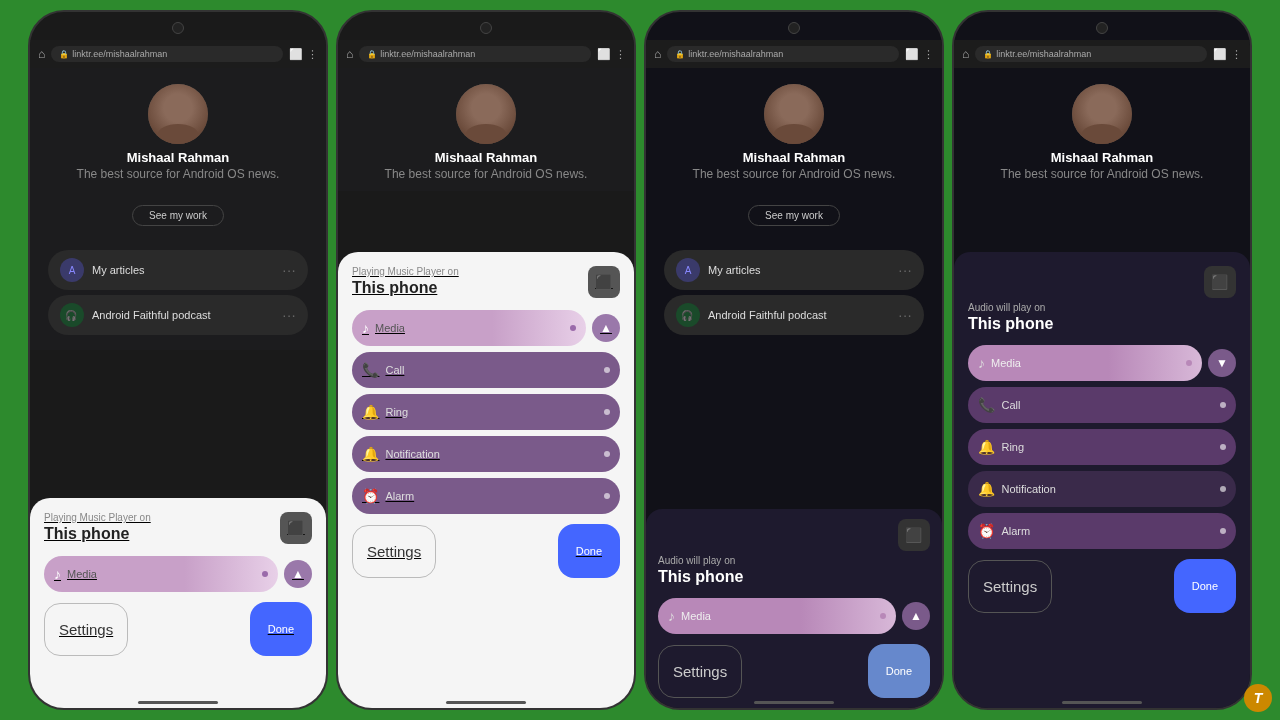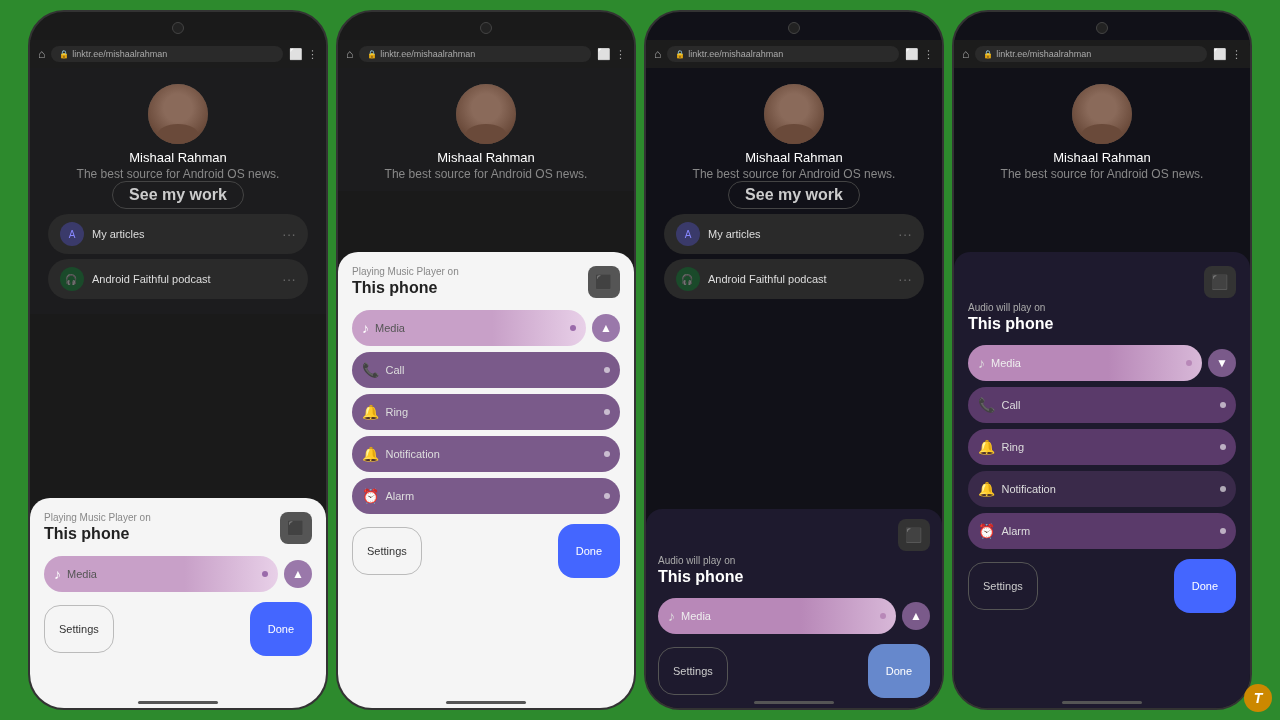--- a/index.html
+++ b/index.html
@@ -105,38 +105,37 @@
       left: 50%;
       transform: translateX(-50%);
       width: 40px;
       height: 20px;
       background: #6a4a3a;
       border-radius: 50% 50% 0 0;
     }
     .profile-name {
       color: #fff;
       font-size: 13px;
-      font-weight: 400;
+      font-weight: 700;
       margin: 4px 0 2px;
     }
     .profile-sub {
       color: #888;
       font-size: 12px;
     }
     .see-work-btn {
       background: transparent;
       border: 1px solid #444;
       color: #ccc;
       border-radius: 16px;
       padding: 4px 16px;
-      font-size: 16px;
-      margin: 0 auto;
+      font-size: 10px;
+      margin: 24px auto;
       display: block;
       cursor: pointer;
-      font-weight: bold;
     }
 
     
     .link-btn {
       background: #2a2a2a;
       border-radius: 20px;
       padding: 8px 12px;
       display: flex;
       align-items: center;
       gap: 8px;
@@ -164,20 +163,21 @@
       bottom: 0;
       left: 0;
       right: 0;
       border-radius: 20px 20px 0 0;
       padding: 14px;
     }
 
     
     .panel-light {
       background: #f5f5f5;
+      text-decoration: underline;
     }
 
     
     .panel-dark {
       background: #1e1a2e;
     }
 
     .panel-header {
       display: flex;
       align-items: flex-start;
@@ -277,21 +277,21 @@
       display: flex;
       justify-content: space-between;
       align-items: center;
       margin-top: 10px;
     }
     .settings-btn {
       background: transparent;
       border: 1px solid #ccc;
       border-radius: 16px;
       padding: 17px 14px;
-      font-size: 11px;
+      font-size: 15px;
       cursor: pointer;
     }
     .settings-btn-light { color: #333; border-color: #bbb; }
     .settings-btn-dark { color: #ccc; border-color: #555; }
     .done-btn {
       background: #4466ff;
       color: #fff;
       border: none;
       border-radius: 16px;
       padding: 21px 18px;

